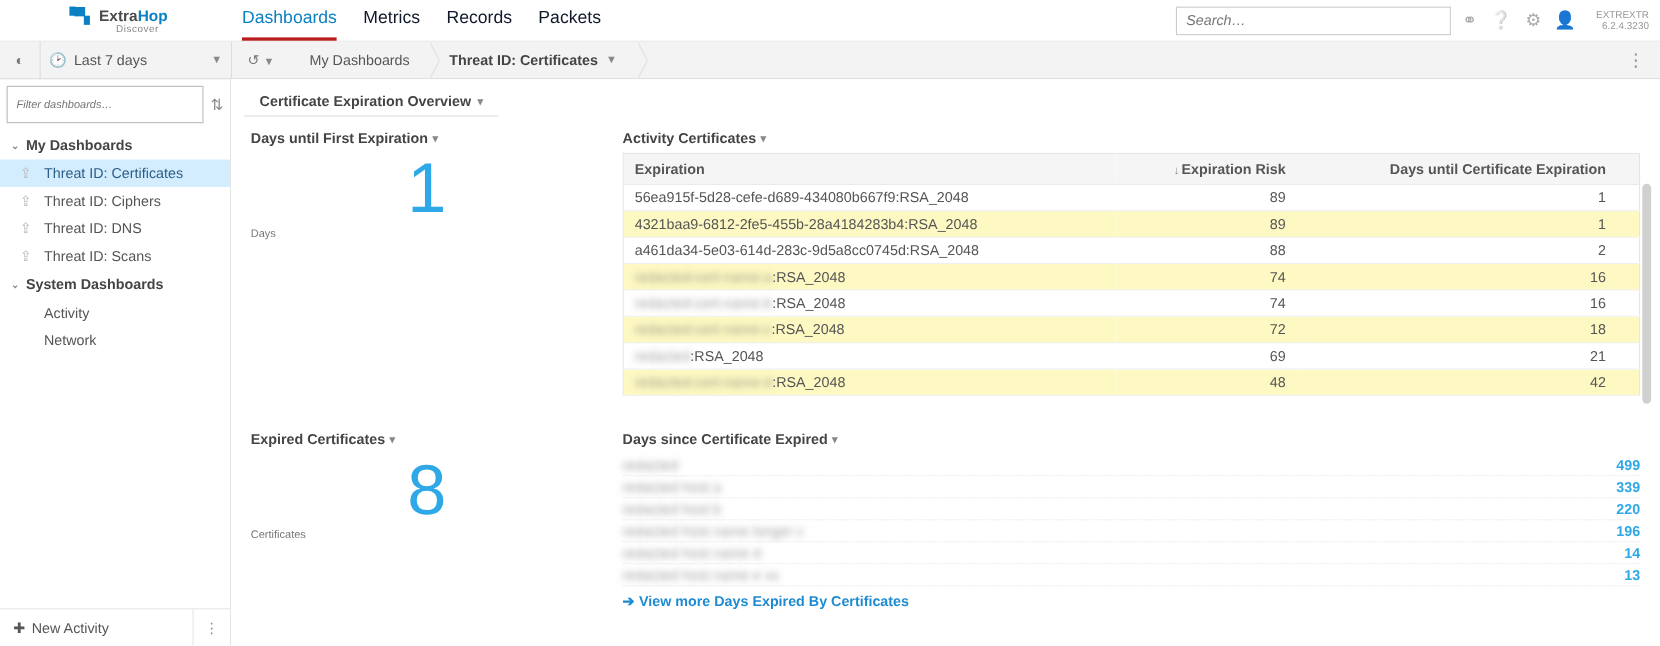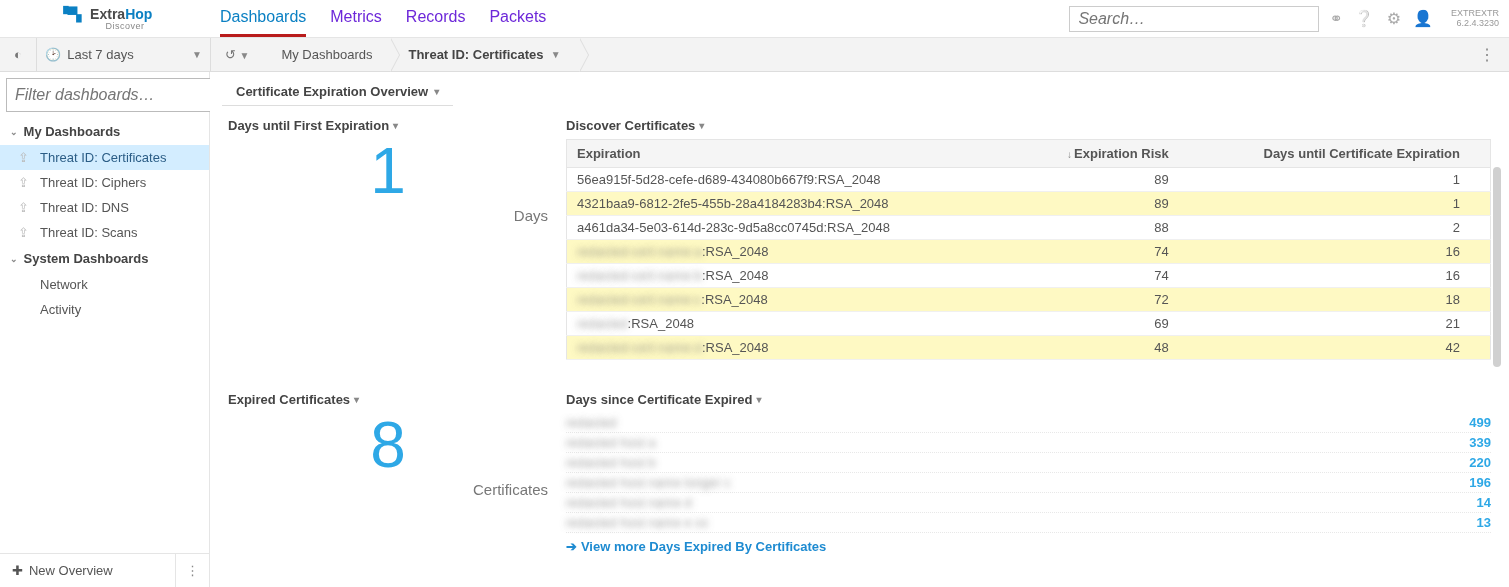--- a/index.html
+++ b/index.html
@@ -7,24 +7,24 @@
 
 
 .topnav { display: flex; align-items: center; height: 38px; border-bottom: 1px solid #e5e5e5; padding: 0 10px 0 10px; }
 .logo-blk { display: flex; flex-direction: column; align-items: center; width: 190px; }
 .logo-row { display: flex; align-items: center; gap: 4px; }
 .logo-dots { color: #0b80c3; font-size: 14px; line-height: 1; letter-spacing:-1px;}
 .logo-name { font-size: 14px; font-weight: 700; color: #4a4a4a; }
 .logo-hop  { color: #0b80c3; }
 .logo-sub  { font-size: 9px; color: #888; letter-spacing: 0.5px; margin-top:-1px; margin-left:40px;}
 .main-links { display: flex; gap: 24px; margin-left: 20px; }
-.main-link { font-size: 16px; color: #6d28d9; padding: 8px 0; cursor: pointer; font-weight: 500;}
+.main-link { font-size: 16px; color: #0f172a; padding: 8px 0; cursor: pointer; font-weight: 500;}
 .main-link.active { color: #0b80c3; border-bottom: 3px solid #b91c1c; }
 .right-tools { margin-left: auto; display: flex; align-items: center; gap: 8px; }
-.search-box { width: 250px; height: 26px; border: 1px solid #ccc; padding: 2px 8px; font-size: 16px; color:#8b5cf6; font-style:italic;}
+.search-box { width: 250px; height: 26px; border: 1px solid #ccc; padding: 2px 8px; font-size: 13px; color:#8b5cf6; font-style:italic;}
 .tool-icon { color: #aaa; font-size: 16px; cursor: pointer; padding:0 2px;}
 .version-blk { text-align: right; font-size: 9px; color: #999; line-height: 1.1; margin-left: 8px; }
 
 
 .secbar { display:flex; align-items:center; height:34px; background:#f3f3f3; border-bottom:1px solid #ddd; }
 .secbar .left-side { display:flex; align-items:center; width:210px; }
 .eye-toggle { width:36px; display:flex; justify-content:center; color:#777; cursor:pointer;}
 .time-sel { flex:1; display:flex; align-items:center; gap:6px; padding:0 8px; color:#555; cursor:pointer;}
 .time-sel .spacer{ flex:1; }
 .caret-down { font-size:10px; color:#888; }
@@ -32,39 +32,39 @@
 .undo-sel { padding:0 14px; color:#777; cursor:pointer; }
 .crumb { display:flex; align-items:center; height:34px; padding:0 18px; color:#555; position:relative; cursor:pointer; }
 .crumb:after { content:""; position:absolute; right:-9px; top:0; width:0; height:0; border-top:17px solid transparent; border-bottom:17px solid transparent; border-left:9px solid #f3f3f3; filter:drop-shadow(1px 0 0 #ddd); z-index:2;}
 .crumb.bold { font-weight:600; color:#444;}
 .kebab { margin-left:auto; padding:0 14px; color:#888; cursor:pointer; font-size:16px;}
 
 
 .layout { display:flex; height:calc(587px - 38px - 34px); }
 .sidebar { width:210px; border-right:1px solid #e5e5e5; display:flex; flex-direction:column; }
 .side-top { padding:6px; display:flex; gap:6px; align-items:center;}
-.filter-input { flex:1; height:26px; border:1px solid #bbb; padding:16px 8px; font-size:16px; font-style:italic; color:#888;}
+.filter-input { flex:1; height:26px; border:1px solid #bbb; padding:16px 8px; font-size:10px; font-style:italic; color:#888;}
 .sort-icon { color:#888; font-size:14px; cursor:pointer;}
 .side-group { padding:6px 10px; font-weight:700; color:#444; cursor:pointer; display:flex; align-items:center; gap:6px;}
 .side-group .chev { font-size:9px; color:#888;}
 .side-item { display:flex; align-items:center; gap:8px; padding:5px 10px 5px 18px; cursor:pointer; color:#555;}
 .side-item.sel { background:#d3edff; color:#2b5d86;}
 .side-item .ico { color:#bbb; font-size:13px; width:14px;}
 .side-spacer{ flex:1; }
 .new-dash-bar { display:flex; border-top:1px solid #e5e5e5; height:34px;}
 .new-dash-btn { flex:1; display:flex; align-items:center; gap:6px; padding:0 12px; color:#555; cursor:pointer;}
 .new-dash-menu { width:34px; display:flex; align-items:center; justify-content:center; border-left:1px solid #e5e5e5; color:#888; cursor:pointer;}
 
 
 .content { flex:1; overflow:auto; background:#fff; position:relative;}
 .panel-tab { margin:6px 0 0 12px; display:inline-flex; align-items:center; gap:6px; padding:6px 14px; font-weight:700; color:#444; border-bottom:1px solid #ddd; cursor:pointer;}
 .grid { display:grid; grid-template-columns: 320px 1fr; gap:0 18px; padding:12px 18px; }
 .widget-title { font-weight:700; color:#444; display:flex; align-items:center; gap:4px; margin-bottom:6px; cursor:pointer;}
 .bignum { font-size:64px; color:#2ea8e6; text-align:center; font-weight:300; line-height:1;}
-.bignum-label { text-align:right; color:#777; font-size:15px; margin-top:4px;}
+.bignum-label { text-align:left; color:#777; font-size:10px; margin-top:4px;}
 
 .cert-table { width:100%; border:1px solid #e5e5e5; border-collapse:collapse; font-size:13px;}
 .cert-table th { background:#f5f5f5; text-align:left; padding:6px 10px; font-weight:600; color:#555; border-bottom:1px solid #e5e5e5; position:relative;}
 .cert-table th.right, .cert-table td.right{ text-align:right; }
 .cert-table td { padding:4px 10px; border-bottom:1px solid #f0f0f0; color:#555;}
 .cert-table tr.alt td{ background:#fef9c3;}
 .blurred { color:transparent; text-shadow:0 0 6px rgba(120,120,120,0.7); }
 .table-scroll { position:relative; }
 .table-scroll .sbar{ position:absolute; right:-10px; top:28px; width:8px; height:200px; background:#d0d0d0; border-radius:4px;}
 
@@ -152,31 +152,31 @@
     <div class="side-item">
         <span class="ico">⇪</span>
         <span>Threat ID: Scans</span>
       </div>
     <div class="side-group">
         <span class="chev">⌄</span>
         <span>System Dashboards</span>
       </div>
     <div class="side-item">
         <span class="ico"></span>
+        <span>Activity</span>
+      </div>
+    <div class="side-item">
+        <span class="ico"></span>
         <span>Network</span>
-      </div>
-    <div class="side-item">
-        <span class="ico"></span>
-        <span>Activity</span>
       </div>
     <div class="side-spacer"></div>
     <div class="new-dash-bar">
       <div class="new-dash-btn">
           <span>✚</span>
-          <span>New Overview</span>
+          <span>New Activity</span>
         </div>
       <div class="new-dash-menu">⋮</div>
     </div>
   </div>
 
   <div class="content">
     <div class="panel-tab">
         <span>Certificate Expiration Overview</span>
         <span class="caret-down">▾</span>
       </div>
@@ -187,21 +187,21 @@
         <div class="widget-title">
             <span>Days until First Expiration</span>
             <span class="caret-down">▾</span>
           </div>
         <div class="bignum">1</div>
         <div class="bignum-label">Days</div>
       </div>
 
       <div>
         <div class="widget-title">
-            <span>Discover Certificates</span>
+            <span>Activity Certificates</span>
             <span class="caret-down">▾</span>
           </div>
         <div class="table-scroll">
         <table class="cert-table">
           <thead>
                 <tr>
             <th>Expiration</th>
             <th class="right"><span class="sort-arrow">↓</span><span>Expiration Risk</span></th>
             <th class="right">Days until Certificate Expiration</th>
             <th style="width:18px"></th>

